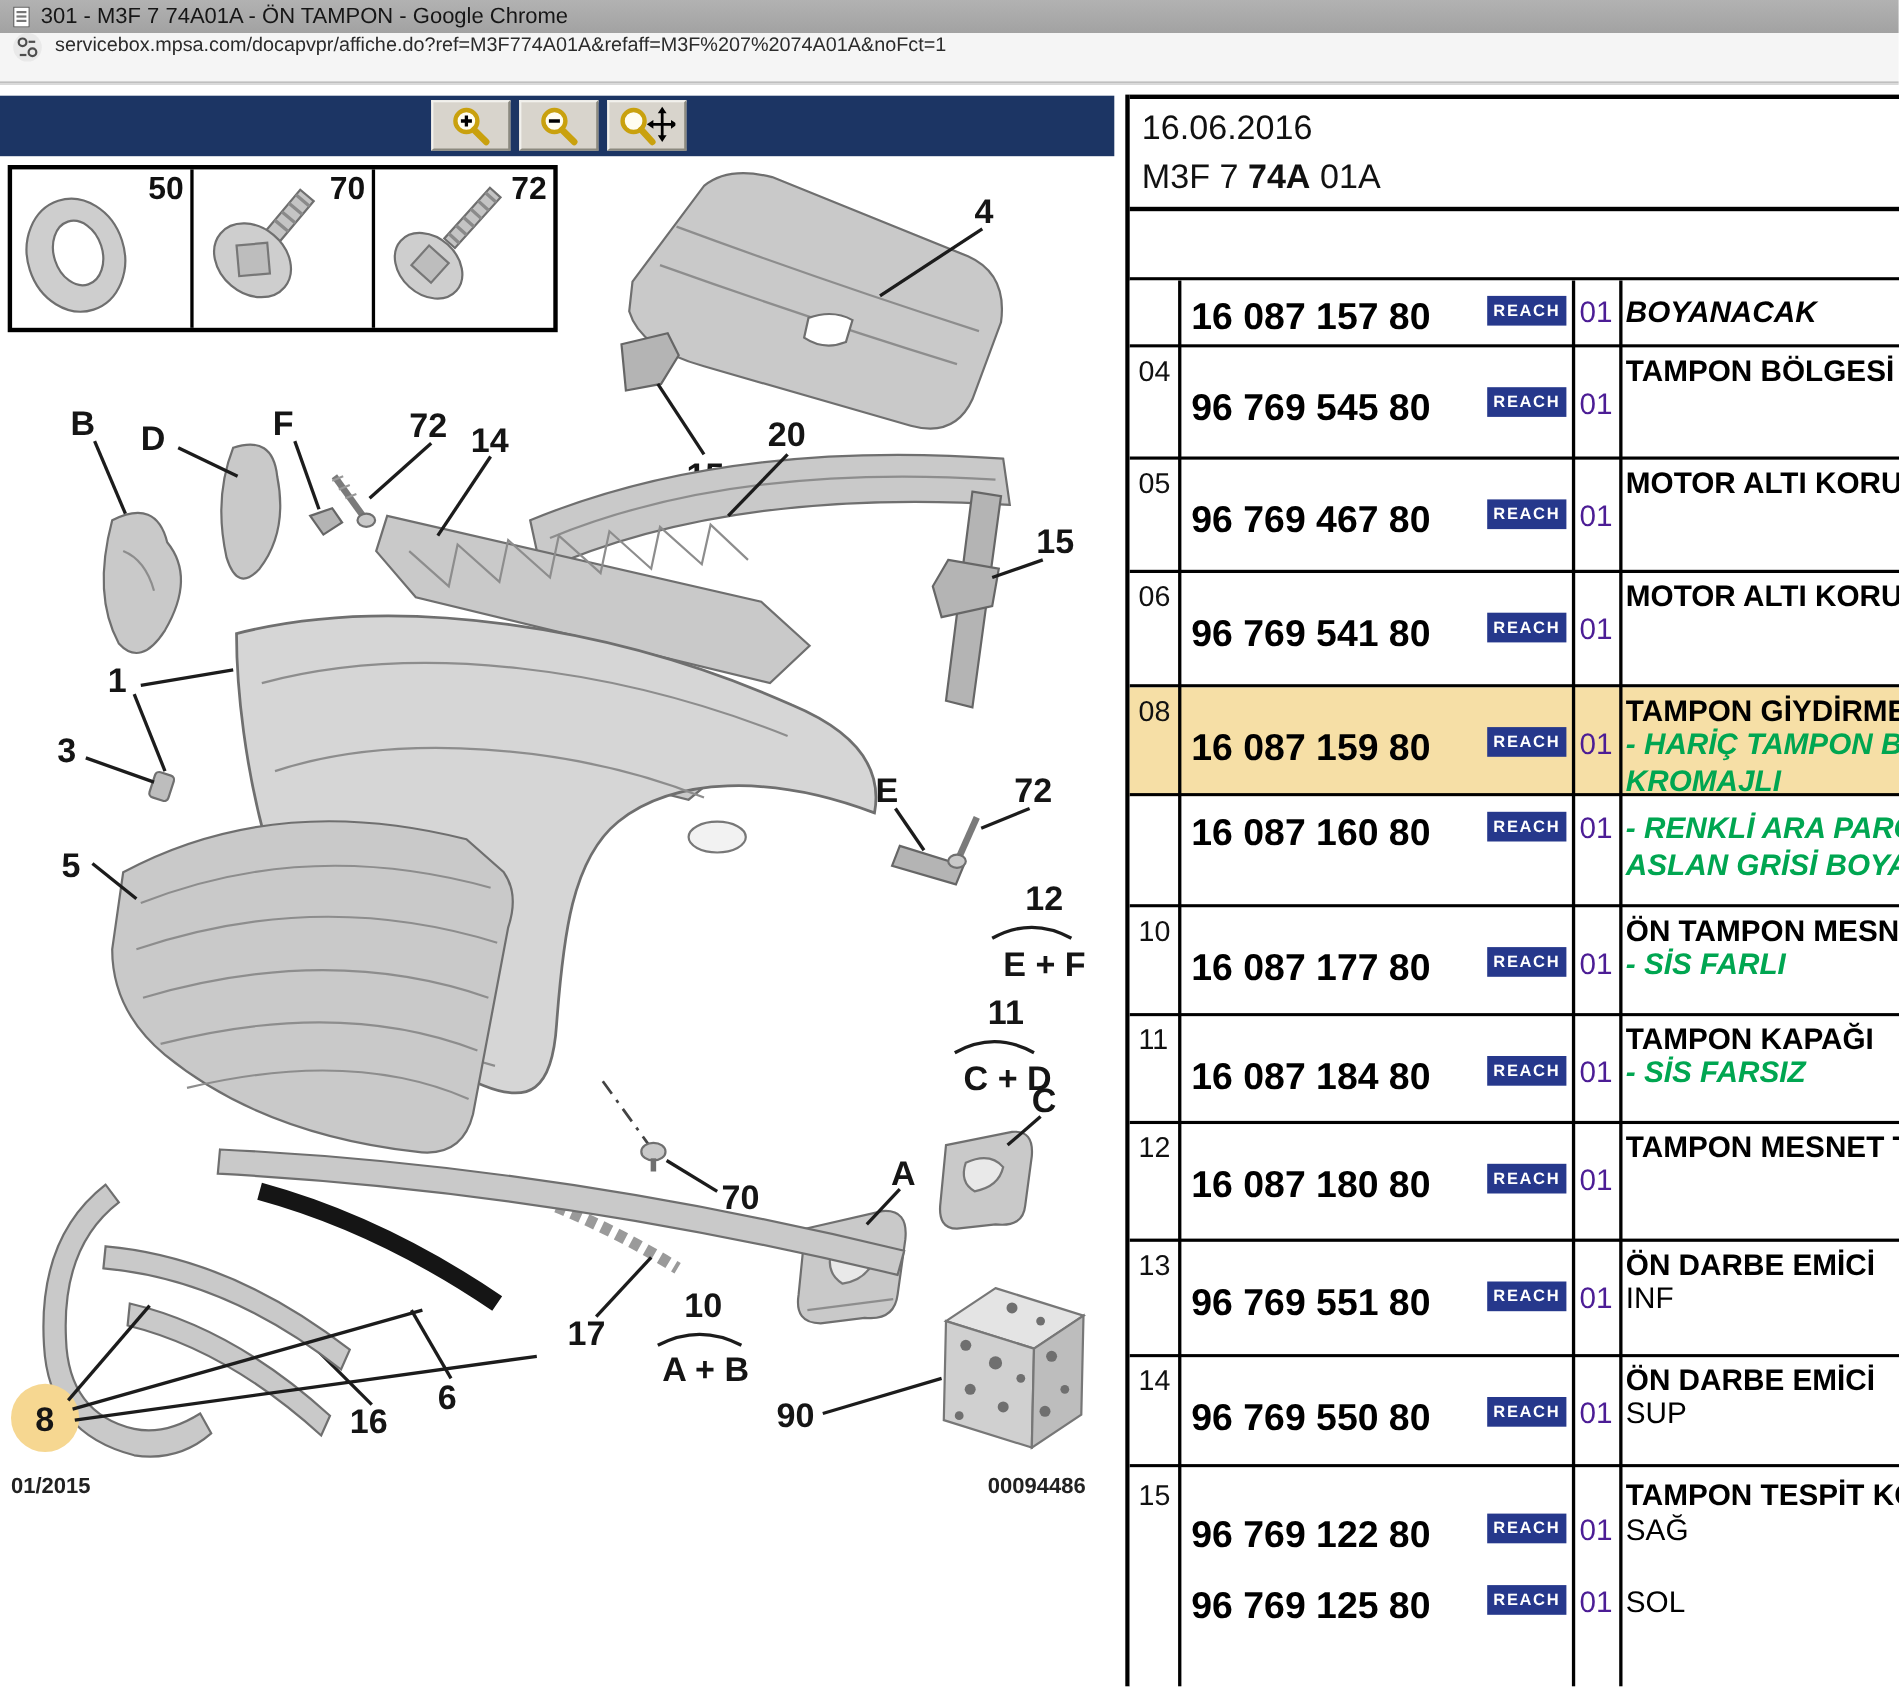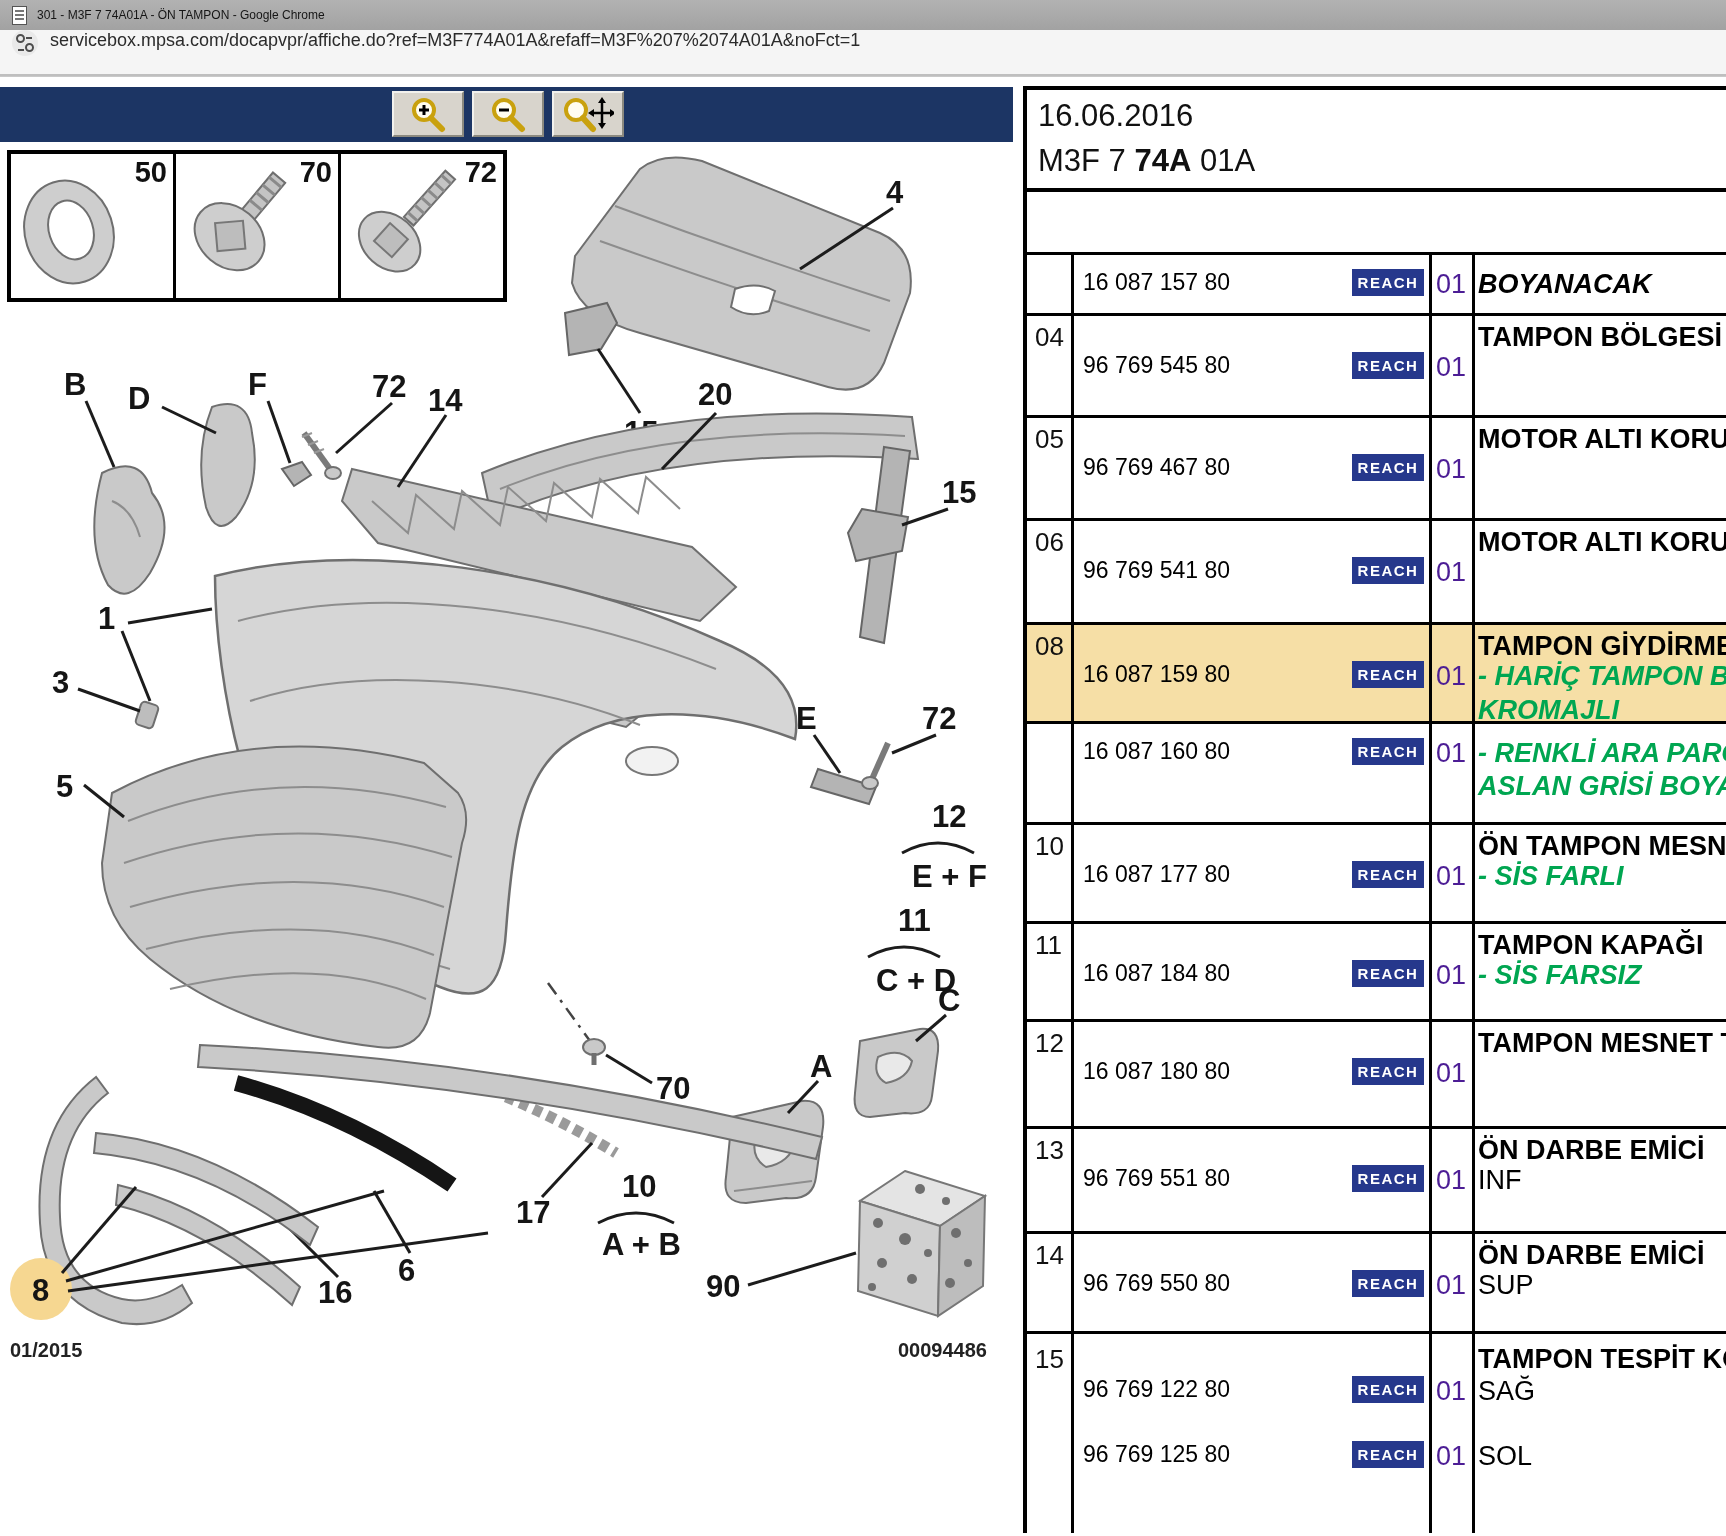--- a/index.html
+++ b/index.html
@@ -6,21 +6,21 @@
   html,body { width:1726px; height:1536px; overflow:hidden; background:#fff;
               font-family:"Liberation Sans", sans-serif; }
 
   
   .titlebar { position:absolute; left:0; top:0; width:1726px; height:30px;
               background:linear-gradient(#b2b2b2,#a2a2a2); display:flex; align-items:center; }
   .titlebar .page-ico { width:15px; height:19px; margin-left:12px; background:#fff;
               border:1px solid #555; position:relative; }
   .titlebar .page-ico::before { content:""; position:absolute; left:2px; top:3px; width:9px; height:2px;
               background:#777; box-shadow:0 4px 0 #777, 0 8px 0 #777; }
-  .titlebar .ttl { margin-left:10px; font-size:12px; color:#161616; white-space:nowrap; }
+  .titlebar .ttl { margin-left:10px; font-size:20px; color:#161616; white-space:nowrap; }
 
   .urlbar { position:absolute; left:0; top:30px; width:1726px; height:46px; background:#f5f5f5;
             border-bottom:2px solid #bfbfbf; display:flex; align-items:flex-start; }
   .siteinfo { width:26px; height:26px; margin-left:12px; border-radius:50%; background:#e9e9e9;
               position:relative; cursor:pointer; }
   .siteinfo i { position:absolute; width:9px; height:9px; border:2px solid #4d4d4d; border-radius:50%; }
   .siteinfo i.a { left:4px; top:4px; } .siteinfo i.b { right:4px; bottom:4px; }
   .siteinfo::after { content:""; position:absolute; left:14px; top:7px; width:6px; height:2px; background:#4d4d4d;
               box-shadow:-8px 12px 0 #4d4d4d; }
   .urlbar .url { margin-left:12px; font-size:18px; color:#2b2b2b; white-space:nowrap; }
@@ -59,21 +59,21 @@
   .thead .ref b{ font-weight:bold; }
   .tempty { height:63px; border-bottom:3px solid #000; }
   .rows { position:relative; }
   .vline { position:absolute; top:0; bottom:0; width:3px; background:#000; z-index:3; }
   .vl1 { left:44px; } .vl2 { left:402px; } .vl3 { left:445px; }
   .trow { position:relative; border-bottom:3px solid #000; background:#fff; }
   .trow.last { border-bottom:none; }
   .trow.hl { background:#f6dfa6; }
   .c-num { position:absolute; left:8px; font-size:26px; color:#111; }
   .part-line { position:absolute; left:56px; width:400px; height:30px; }
-  .pnum { font-size:23px; font-weight:normal; color:#000; white-space:nowrap; }
+  .pnum { font-size:34px; font-weight:bold; color:#000; white-space:nowrap; }
   .badge { position:absolute; left:269px; top:0; width:72px; height:27px; background:#26388c;
            color:#fff; font-size:15px; font-weight:bold; letter-spacing:1.5px; text-align:center;
            line-height:27px; cursor:pointer; }
   .qty { position:absolute; left:353px; top:0; font-size:27px; color:#4c1d95; }
   .dsc { position:absolute; left:451px; white-space:nowrap; font-size:27px; color:#000; }
   .d-title { font-weight:bold; }
   .d-ital { font-weight:bold; font-style:italic; }
   .grn { color:#00a651; font-weight:bold; font-style:italic; }
   .d-sub { font-weight:normal; }
 </style>

